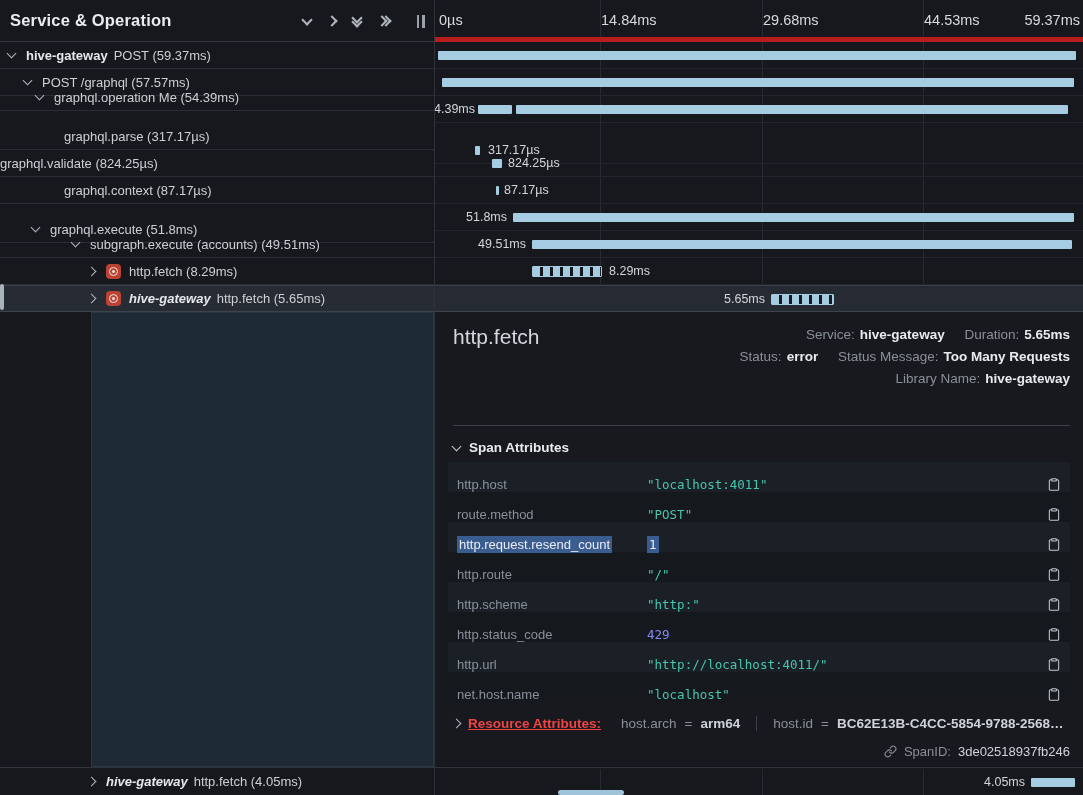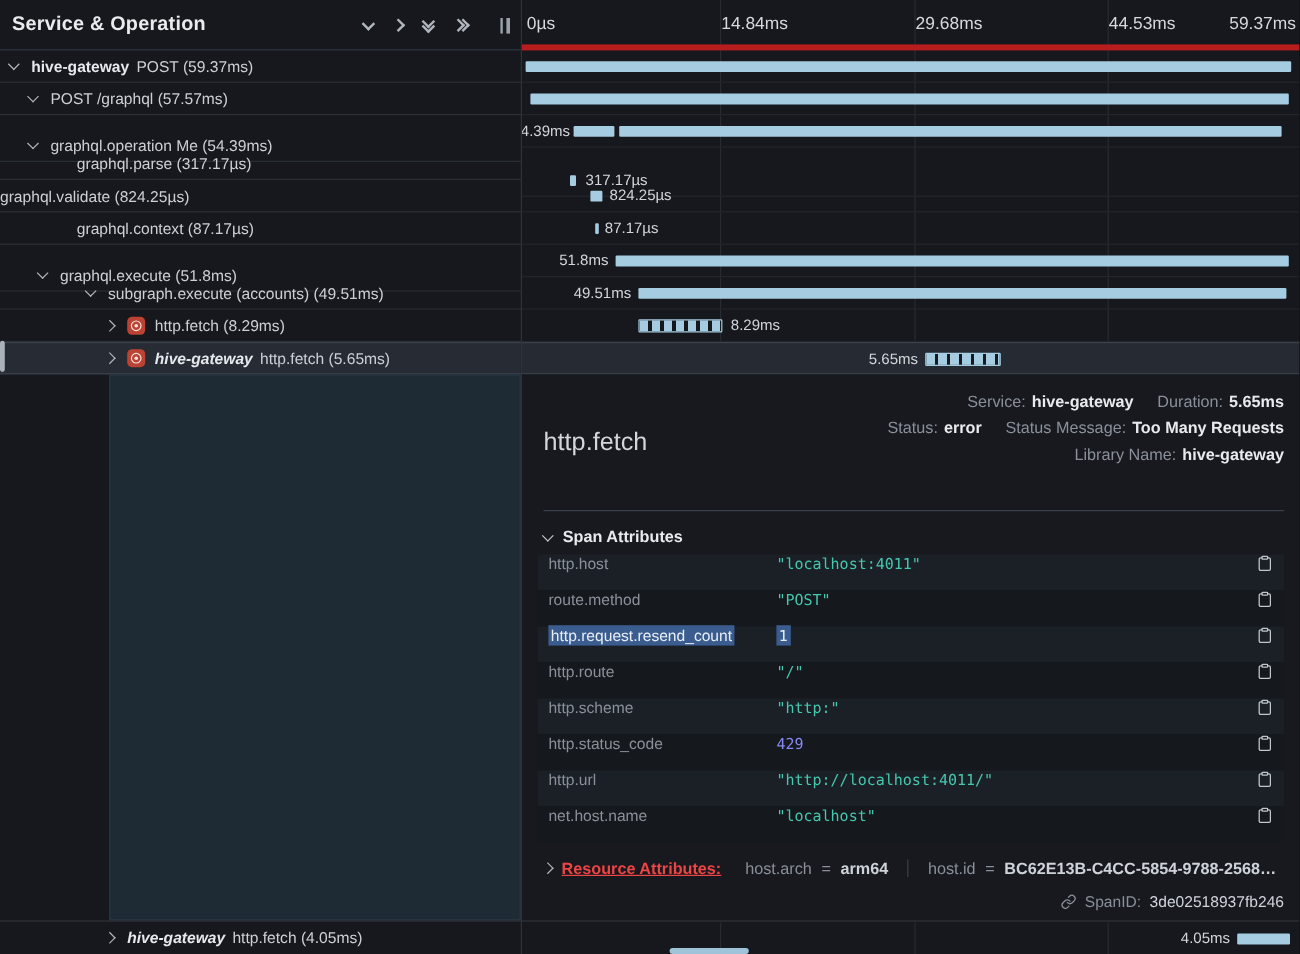--- a/index.html
+++ b/index.html
@@ -54,31 +54,31 @@
   .gl2 { position:absolute; top:768px; width:1px; height:27px; background:#262b32; }
   .brow { position:absolute; left:0; width:649px; height:27px; border-bottom:1px solid #22262c; }
   .brow.sel { background:#262b33; border-bottom:1px solid #3d444e; border-top:1px solid #3a414b; }
   .bar { position:absolute; top:9px; height:9px; background:#a6cce1; border-radius:1px; }
   .bar.h { background:repeating-linear-gradient(90deg,#a6cce1 0 7px, rgba(21,23,28,.9) 7px 10px);
     border:1px solid #a6cce1; height:11px; top:8px; }
   .blabel { position:absolute; top:6px; font-size:12.5px; color:#d2d6da; white-space:nowrap; }
 
   
   .detail { position:absolute; left:0; top:312px; width:649px; height:455px; background:#17191f; }
-  .d-title { position:absolute; left:18px; top:13px; font-size:21px; color:#d3d7dc;margin-top:32px; }
+  .d-title { position:absolute; left:18px; top:13px; font-size:21px; color:#d3d7dc; }
   .d-meta { position:absolute; right:14px; top:12px; text-align:right;
     font-size:13.5px; line-height:22px; color:#8a9099; white-space:nowrap; }
   .d-meta b { color:#e8ebee; font-weight:700; margin-left:5px; }
   .d-meta .gap { margin-left:16px; }
   .d-div { position:absolute; left:18px; right:14px; top:113px; border-top:1px solid #3a4049; }
   .d-attr-head { position:absolute; left:18px; top:128px; font-size:13.5px; font-weight:700;
     color:#e8ebee; display:flex; align-items:center; gap:9px; }
   .d-attr-head .cv { border-color:#c6cbd1; }
   .attrs { position:absolute; left:13px; right:14px; top:150px; }
-  .arow { height:30px; display:flex; align-items:flex-start; padding:0 9px; }
+  .arow { height:30px; display:flex; align-items:flex-end; padding:0 9px; }
   .arow:nth-child(odd) { background:#1b2027; }
   .arow:nth-child(even) { background:#15181d; }
   .akey { flex:0 0 190px; font-size:13px; color:#8a9099; white-space:nowrap; }
   .aval { flex:1; font-family:"DejaVu Sans Mono", monospace; font-size:12.5px; color:#45c6ae; white-space:nowrap; }
   .aval.num { color:#8689f2; }
   .selhl { background:#3a5c8f; color:#e9eef5; padding:1px 2px; }
   .acopy { flex:0 0 auto; color:#c2c7ce; display:flex; align-items:center; }
   .resource { position:absolute; left:18px; right:14px; top:404px; display:flex;
     align-items:center; gap:8px; font-size:13.5px; color:#8a9099;
     white-space:nowrap; overflow:hidden; }
@@ -122,21 +122,21 @@
 
     <div class="trow" style="top:42px;padding-left:8px">
       <span class="cv d"></span>
       <span class="svc">hive-gateway</span>
       <span>POST (59.37ms)</span>
     </div>
     <div class="trow" style="top:69px;padding-left:24px">
       <span class="cv d"></span>
       <span>POST /graphql (57.57ms)</span>
     </div>
-    <div class="trow" style="top:108px;padding-left:24px">
+    <div class="trow" style="top:84px;padding-left:36px">
       <span class="cv d"></span>
       <span>graphql.operation Me (54.39ms)</span>
     </div>
     <div class="trow" style="top:123px;padding-left:64px">
       <span>graphql.parse (317.17µs)</span>
     </div>
     <div class="trow" style="top:150px;">
       <span>graphql.validate (824.25µs)</span>
     </div>
     <div class="trow" style="top:177px;padding-left:64px">

